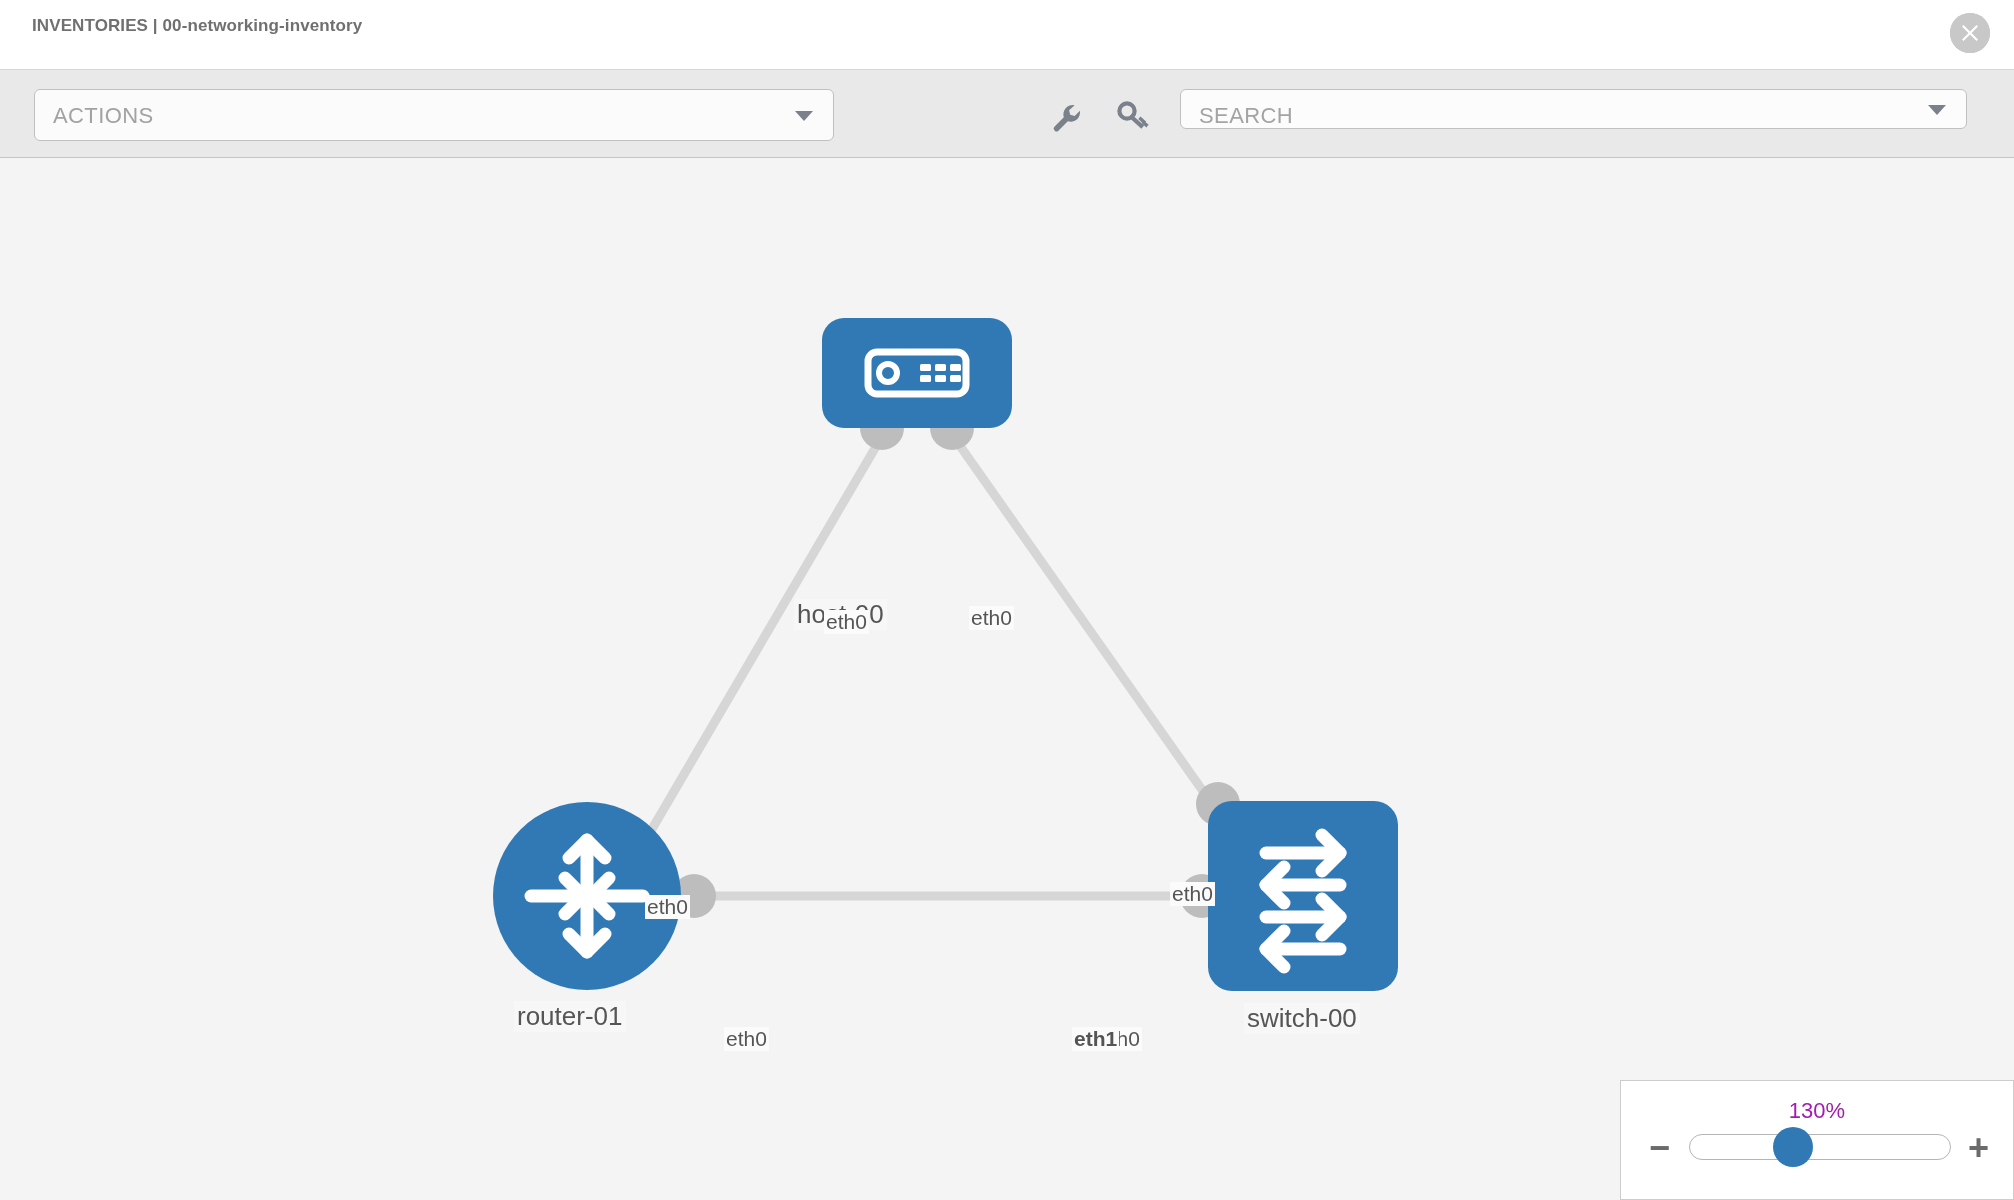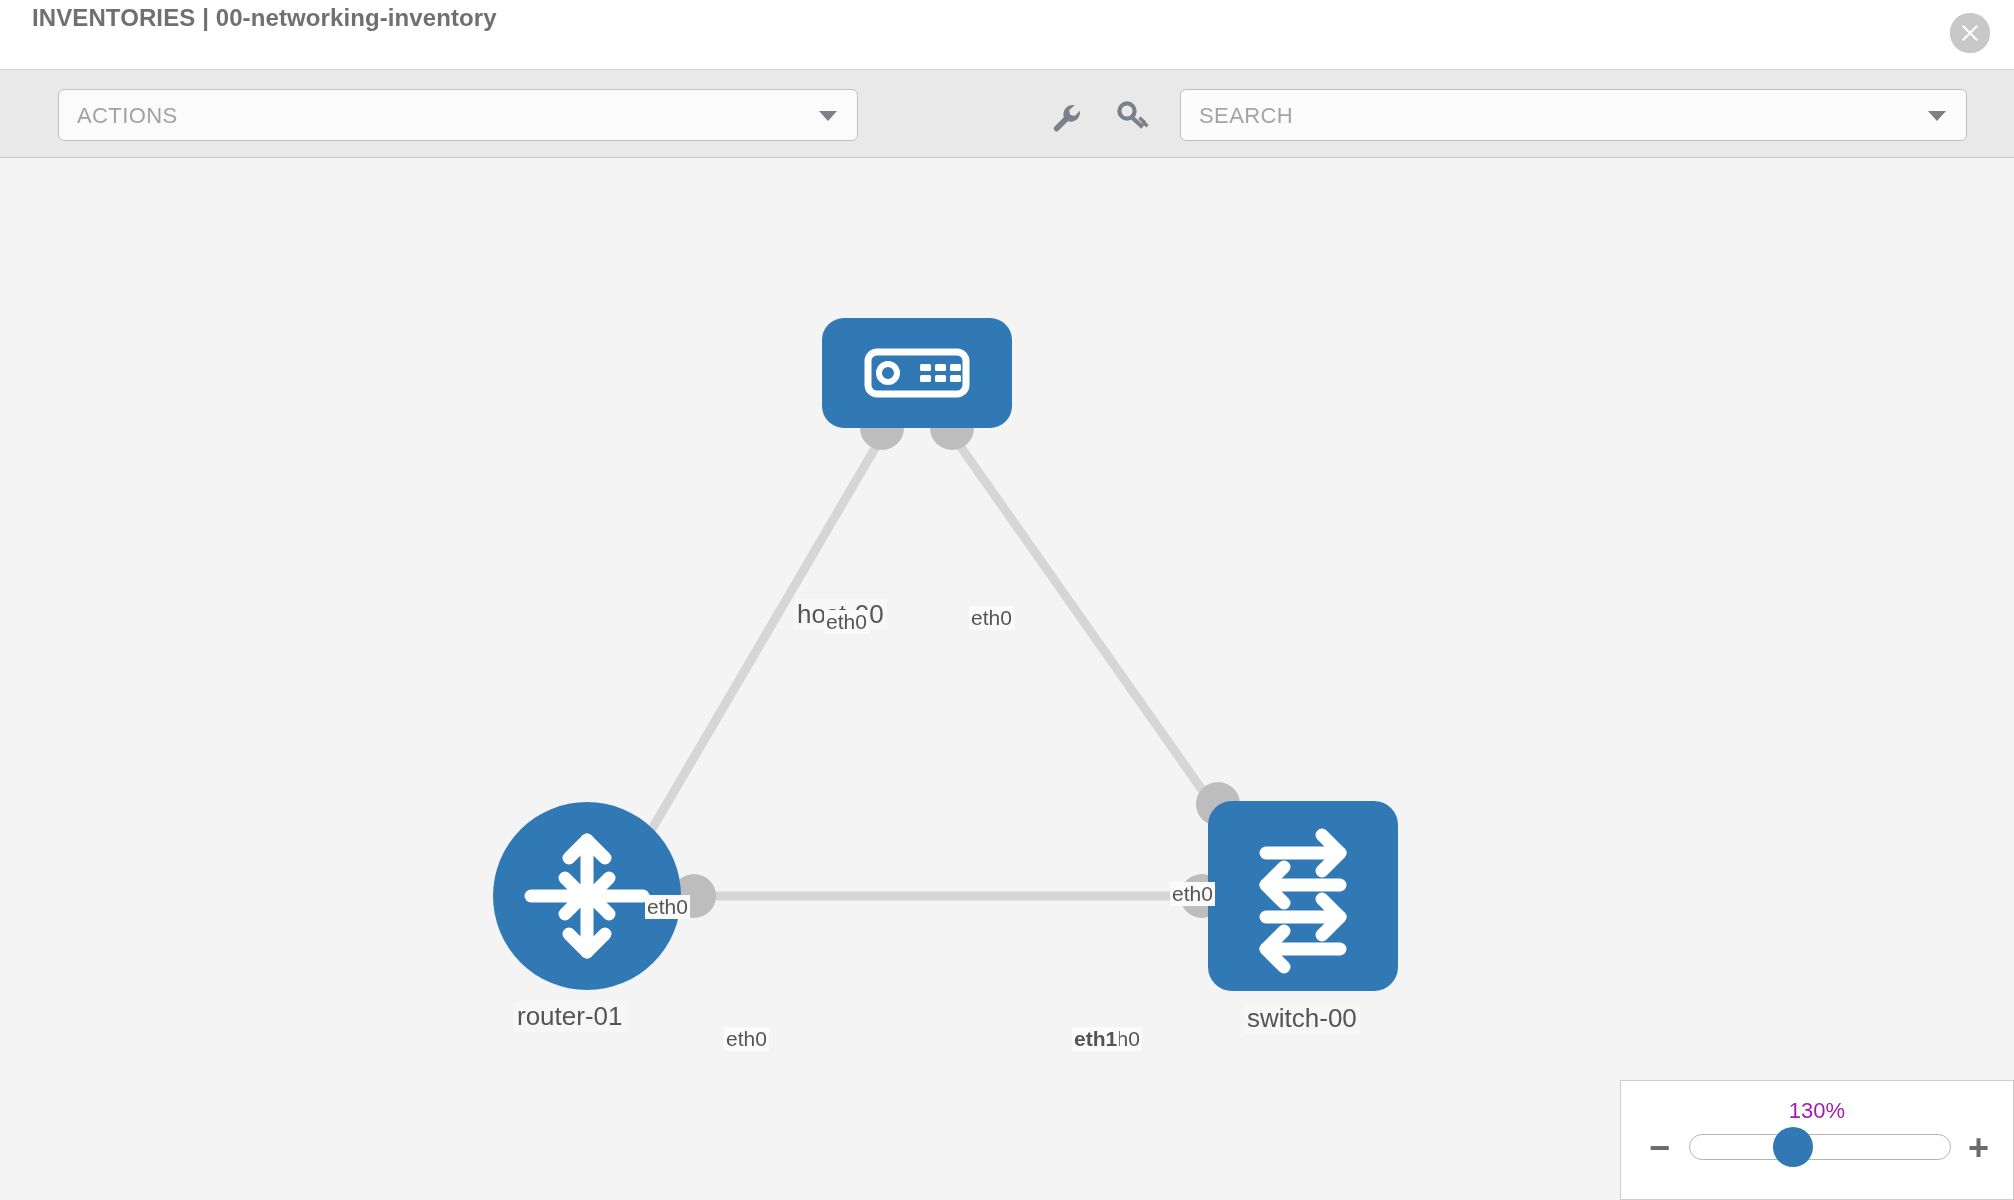--- a/index.html
+++ b/index.html
@@ -25,22 +25,22 @@
     top: 0; left: 0;
     width: 2014px;
     height: 70px;
     background: #ffffff;
     border-bottom: 1px solid #d7d7d7;
     box-sizing: border-box;
   }
   .header-title {
     position: absolute;
     left: 32px;
-    top: 4px;
-    font-size: 24px;
+    top: 16px;
+    font-size: 17px;
     font-weight: bold;
     color: #707070;
     letter-spacing: 0.1px;
     white-space: nowrap;
   }
   .close-btn {
     position: absolute;
     right: 24px;
     top: 13px;
     width: 40px;
@@ -65,21 +65,20 @@
     position: absolute;
     left: 34px;
     top: 19px;
     width: 800px;
     height: 52px;
     background: #fbfbfb;
     border: 1px solid #c0c0c0;
     border-radius: 6px;
     box-sizing: border-box;
     cursor: pointer;
-    margin-left: 24px;
   }
   .actions-select .label {
     position: absolute;
     left: 18px;
     top: 13px;
     font-size: 22px;
     color: #a2a2a2;
     letter-spacing: 0.4px;
   }
   .caret {
@@ -101,21 +100,21 @@
     cursor: pointer;
   }
   .tool-icon.wrench { left: 1045px; }
   .tool-icon.key    { left: 1113px; }
 
   .search-box {
     position: absolute;
     left: 1180px;
     top: 19px;
     width: 787px;
-    height: 52px;
+    height: 40px;
     background: #fcfcfc;
     border: 1px solid #c0c0c0;
     border-radius: 6px;
     box-sizing: border-box;
     cursor: text;
   }
   .search-box .label {
     position: absolute;
     left: 18px;
     top: 13px;

